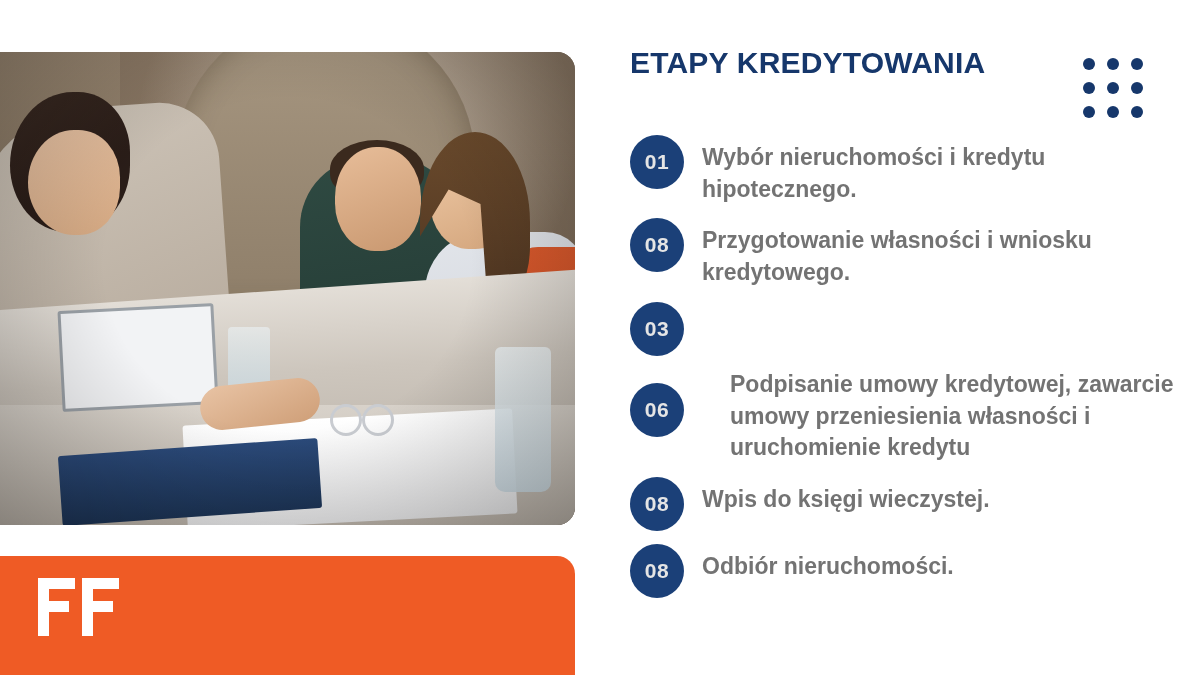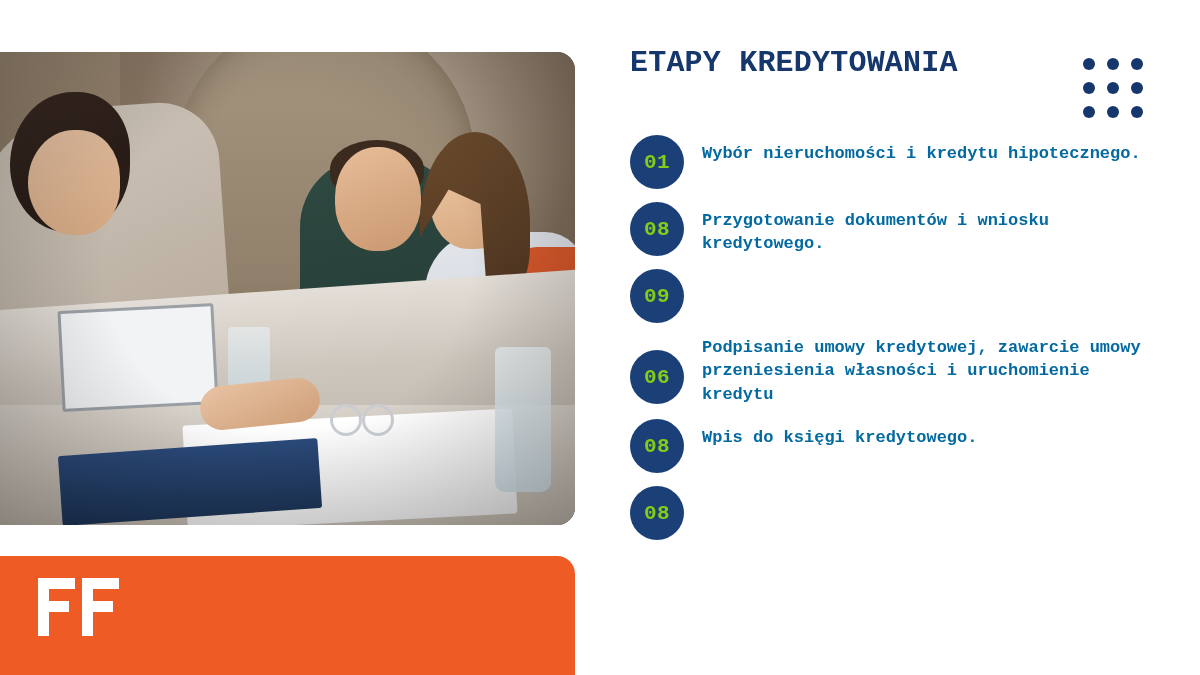--- a/index.html
+++ b/index.html
@@ -276,21 +276,20 @@
   }
   .logo svg { display: block; }
 
   
   .right-col {
     position: absolute;
     left: 600px;
     top: 0;
     width: 600px;
     height: 675px;
-    font-family: Liberation Mono, monospace;
   }
   .title {
     position: absolute;
     left: 30px;
     top: 44px;
     width: 430px;
     color: #16376b;
     font-size: 30px;
     line-height: 1.27;
     font-weight: bold;
@@ -325,38 +324,38 @@
     align-items: flex-start;
     gap: 18px;
     margin-bottom: 13px;
   }
   .step-badge {
     flex: 0 0 auto;
     width: 54px;
     height: 54px;
     border-radius: 50%;
     background: #1b4078;
-    color: #84cc16;
+    color: #e5e5e5;
     font-size: 21px;
     font-weight: bold;
     display: flex;
     align-items: center;
     justify-content: center;
     letter-spacing: .5px;
   }
   .step-text {
-    color: #0369a1;
-    font-size: 17px;
+    color: #737373;
+    font-size: 23px;
     font-weight: bold;
     line-height: 1.38;
     padding-top: 7px;
     max-width: 460px;
   }
   .step.tall .step-badge { margin-top: 14px; }
-  .step.tall .step-text { padding-top: 0; }
+  .step.tall .step-text { padding-top: 0; margin-left: 28px; }
   .step.single .step-badge { margin-top: 0; }
 </style>
 </head>
 <body>
 
 <div class="slide">
 
   <div class="left-col">
 
     <div class="photo">
@@ -424,36 +423,37 @@
 
     <div class="steps">
 
       <div class="step">
         <div class="step-badge">01</div>
         <div class="step-text">Wybór nieruchomości i kredytu hipotecznego.</div>
       </div>
 
       <div class="step">
         <div class="step-badge">08</div>
-        <div class="step-text">Przygotowanie dokumentów i wniosku kredytowego.</div>
+        <div class="step-text">Przygotowanie własności i wniosku kredytowego.</div>
       </div>
 
       <div class="step single">
-        <div class="step-badge">09</div>
+        <div class="step-badge">03</div>
       </div>
 
       <div class="step tall">
         <div class="step-badge">06</div>
         <div class="step-text">Podpisanie umowy kredytowej, zawarcie umowy przeniesienia własności i uruchomienie kredytu</div>
       </div>
 
       <div class="step single">
         <div class="step-badge">08</div>
-        <div class="step-text">Wpis do księgi kredytowego.</div>
+        <div class="step-text">Wpis do księgi wieczystej.</div>
       </div>
 
       <div class="step single">
         <div class="step-badge">08</div>
+        <div class="step-text">Odbiór nieruchomości.</div>
       </div>
 
     </div>
   </div>
 </div>
 
 </body></html>

